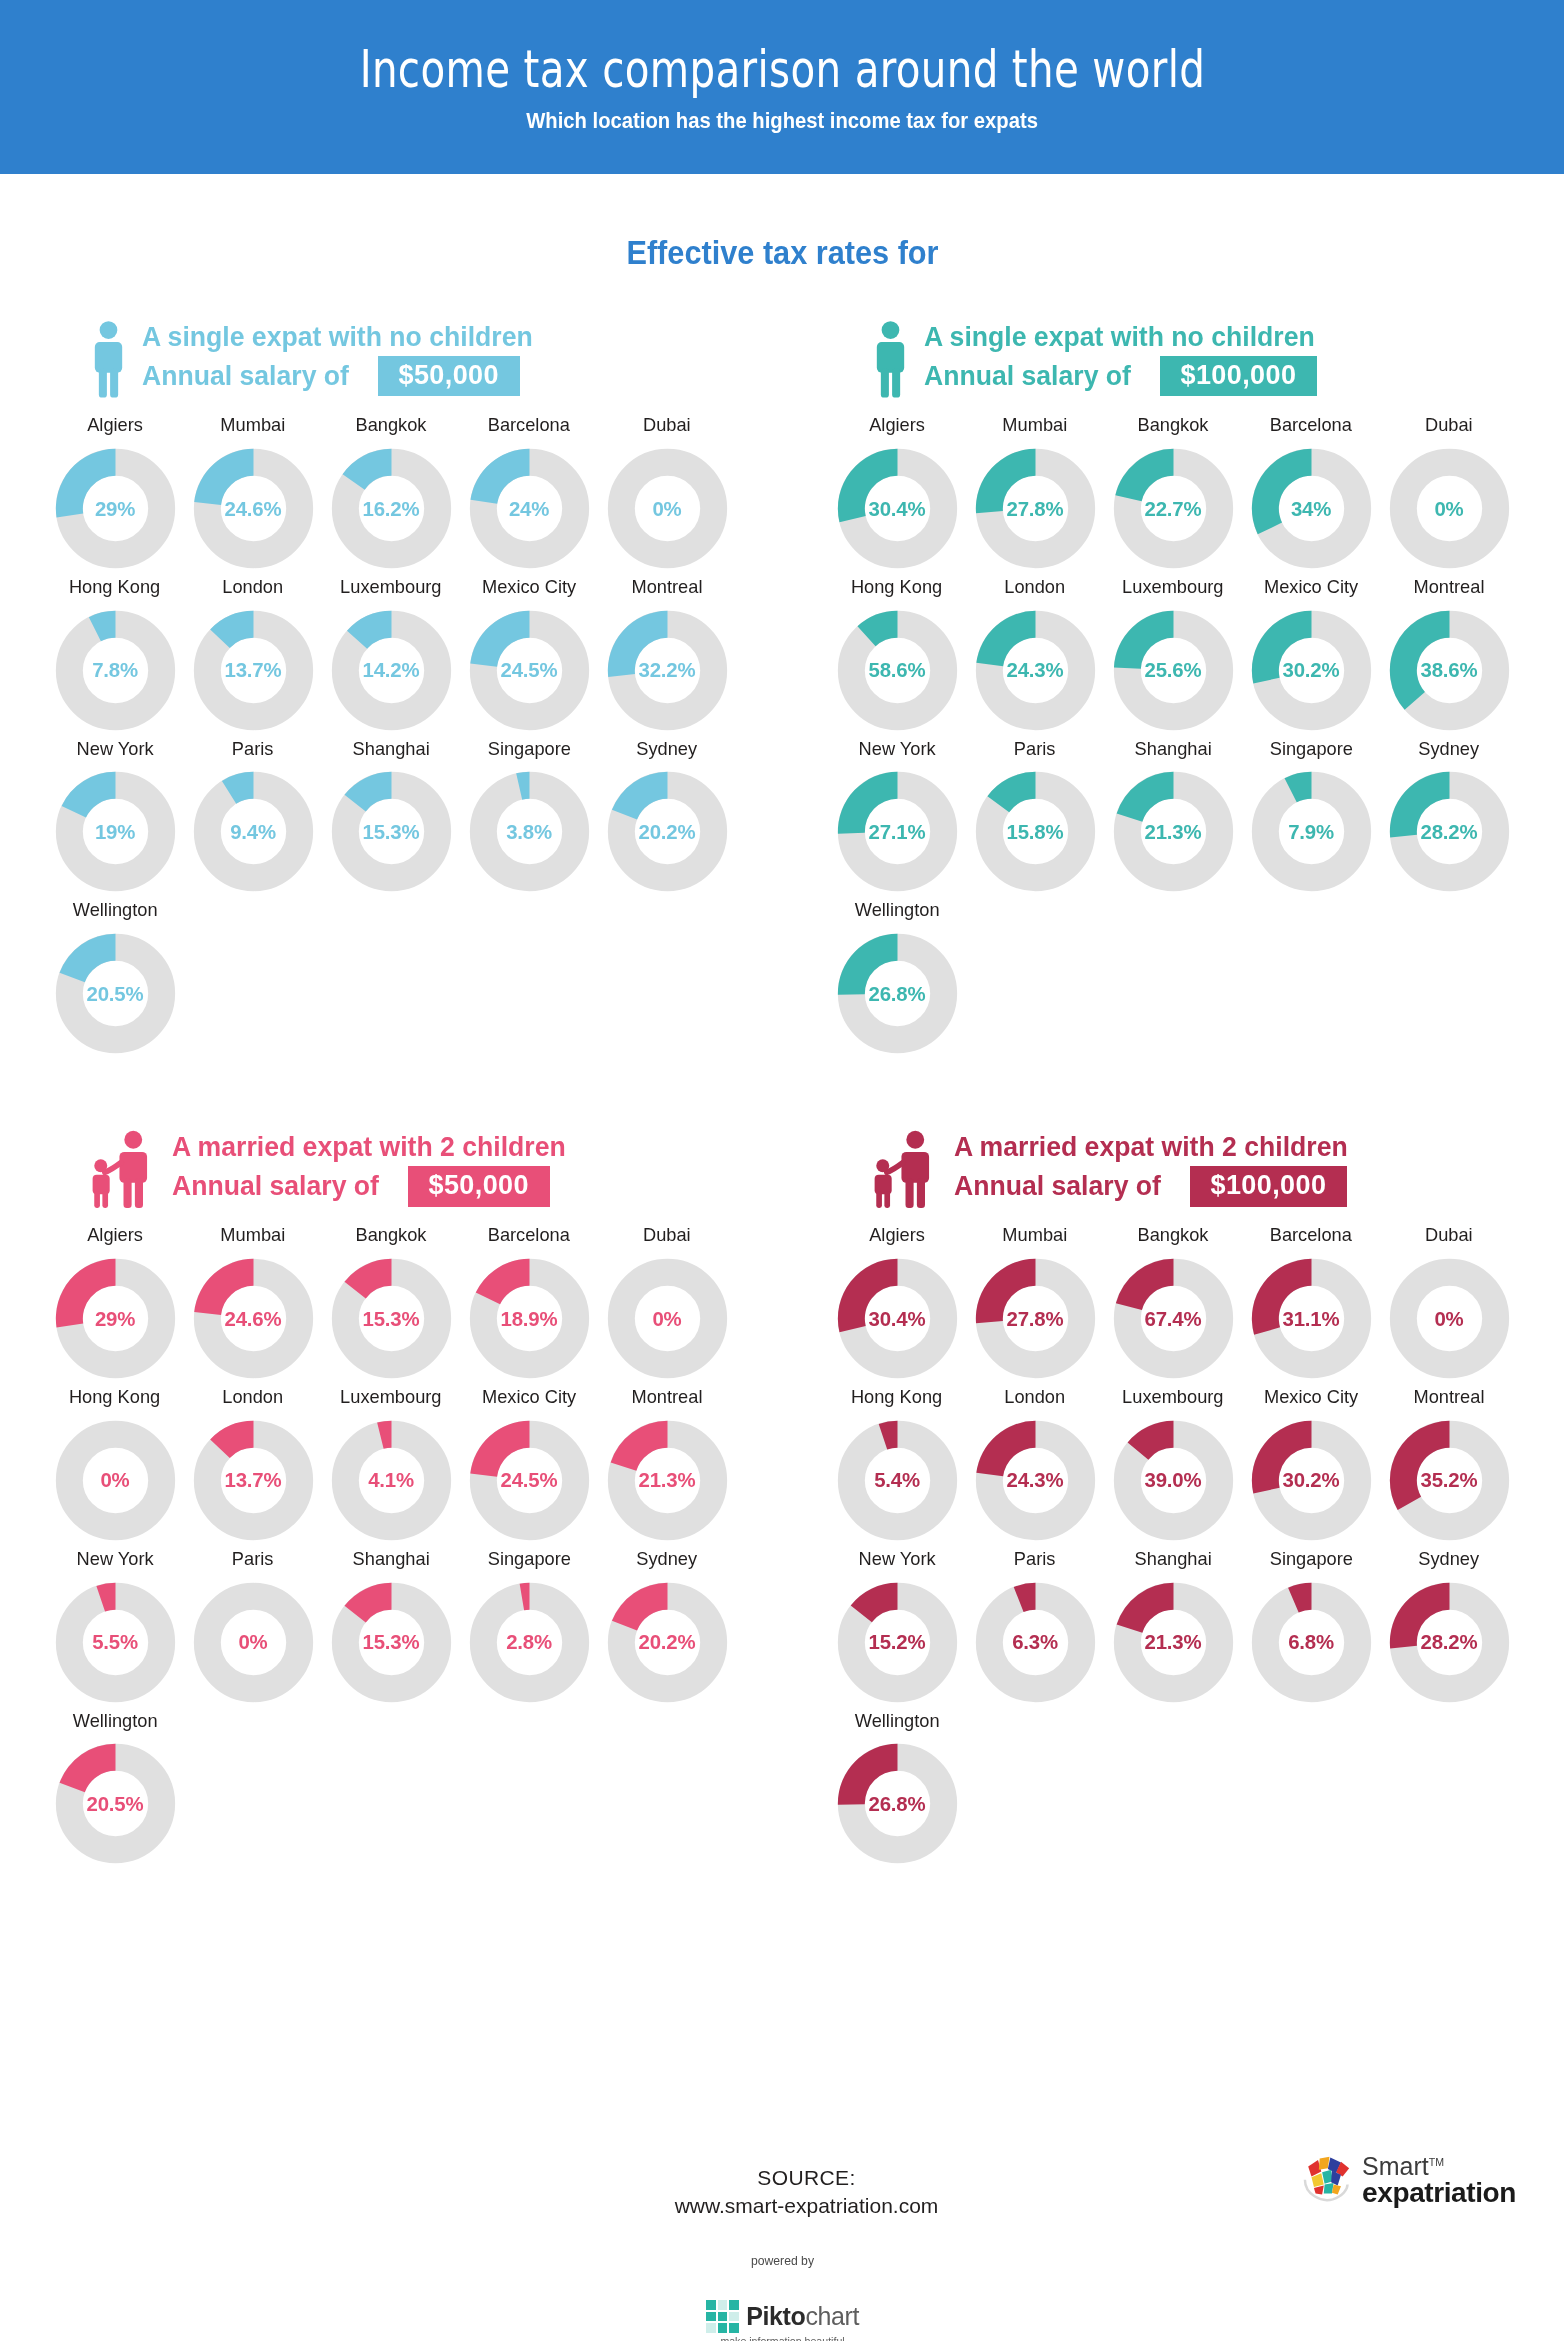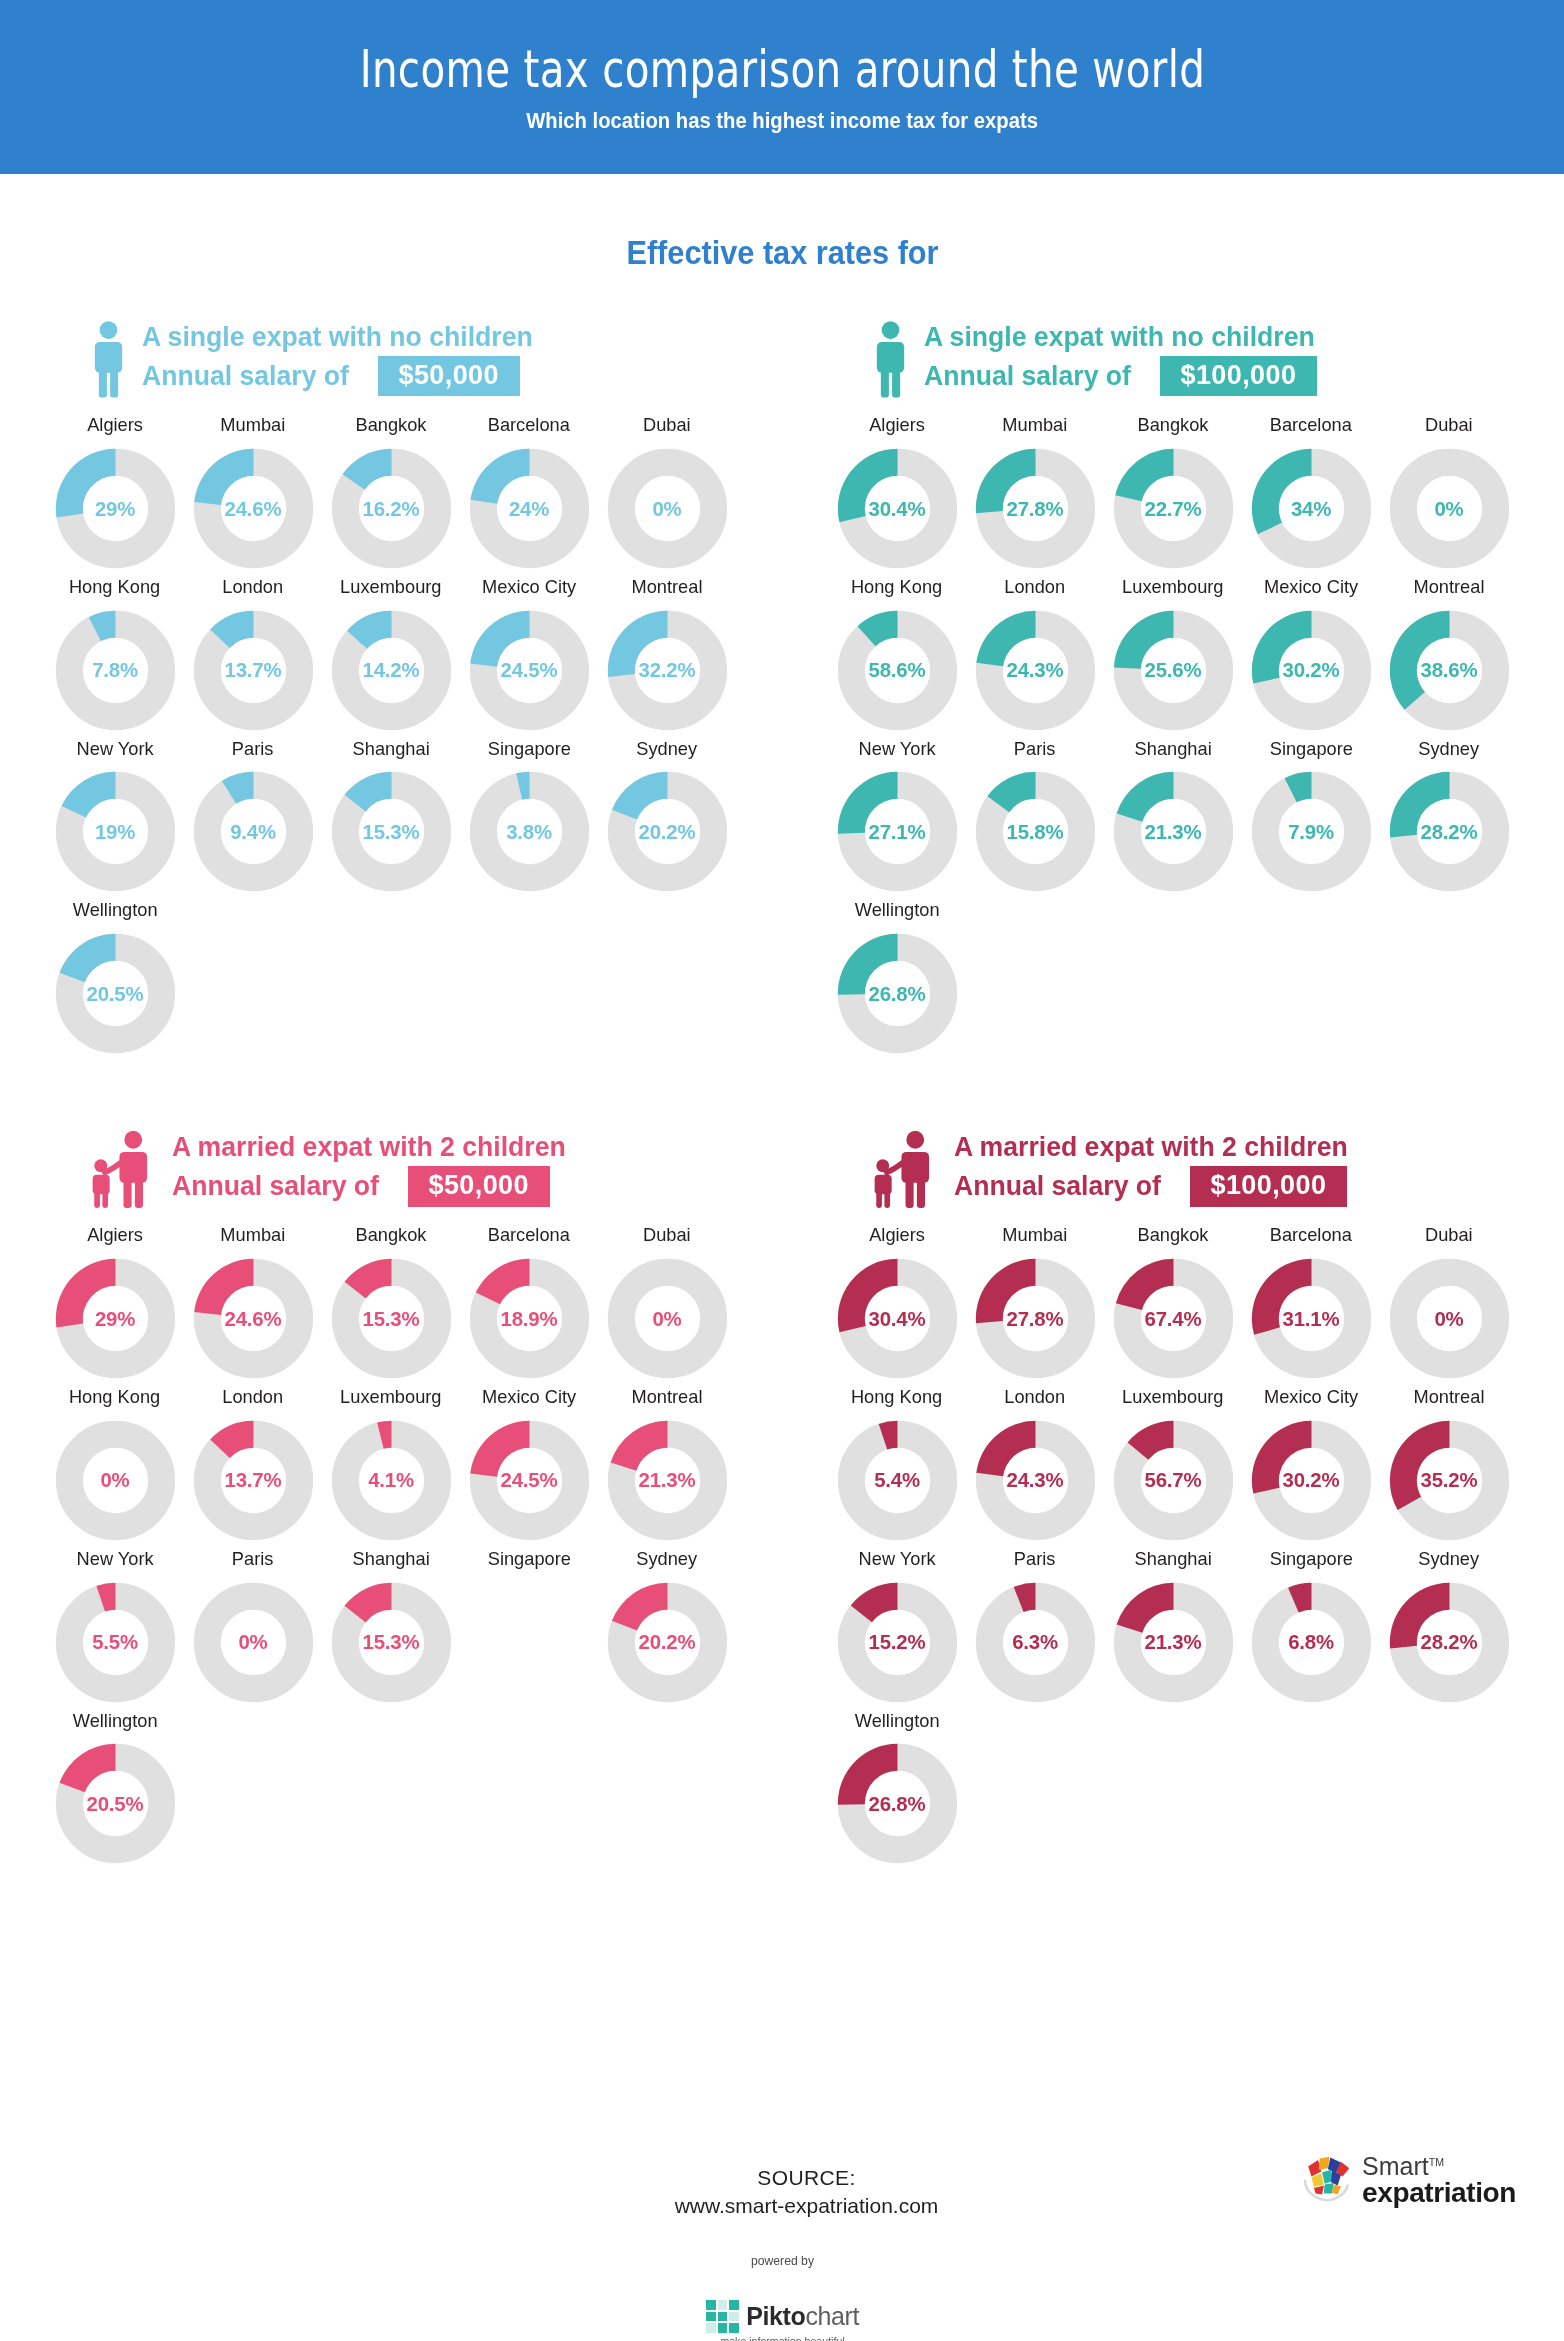--- a/index.html
+++ b/index.html
@@ -704,20 +704,27 @@
           <div class="donut-wrap">
             <svg viewBox="0 0 153 153">
               <circle cx="76.5" cy="76.5" r="56.5" fill="none" stroke="#e0e0e0" stroke-width="33"></circle>
               <path d="M76.5,3.5 A73,73 0 0,0 18.959530324697866,31.576794976920496 L44.970975520382396,51.884545192833144 A40,40 0 0,1 76.5,36.5 Z" fill="#e84f78"></path>
             </svg>
             <div class="donut-value" style="color:#e84f78">15.3%</div>
           </div>
         </div>
         <div class="donut-cell">
           <div class="donut-label">Singapore</div>
+          <div class="donut-wrap">
+            <svg viewBox="0 0 153 153">
+              <circle cx="76.5" cy="76.5" r="56.5" fill="none" stroke="#e0e0e0" stroke-width="33"></circle>
+              <path d="M76.5,3.5 A73,73 0 0,0 64.42639316729273,4.505361185368784 L69.8843250231741,37.05088284129796 A40,40 0 0,1 76.5,36.5 Z" fill="#e84f78"></path>
+            </svg>
+            <div class="donut-value" style="color:#e84f78">2.8%</div>
+          </div>
         </div>
         <div class="donut-cell">
           <div class="donut-label">Sydney</div>
           <div class="donut-wrap">
             <svg viewBox="0 0 153 153">
               <circle cx="76.5" cy="76.5" r="56.5" fill="none" stroke="#e0e0e0" stroke-width="33"></circle>
               <path d="M76.5,3.5 A73,73 0 0,0 8.495800827459988,49.958920615364775 L39.23742511093698,61.95694280293961 A40,40 0 0,1 76.5,36.5 Z" fill="#e84f78"></path>
             </svg>
             <div class="donut-value" style="color:#e84f78">20.2%</div>
           </div>
@@ -825,21 +832,21 @@
             <div class="donut-value" style="color:#b42e51">24.3%</div>
           </div>
         </div>
         <div class="donut-cell">
           <div class="donut-label">Luxembourg</div>
           <div class="donut-wrap">
             <svg viewBox="0 0 153 153">
               <circle cx="76.5" cy="76.5" r="56.5" fill="none" stroke="#e0e0e0" stroke-width="33"></circle>
               <path d="M76.5,3.5 A73,73 0 0,0 20.317558945451502,29.88955785285679 L45.715100792028224,50.9600317001955 A40,40 0 0,1 76.5,36.5 Z" fill="#b42e51"></path>
             </svg>
-            <div class="donut-value" style="color:#b42e51">56.7%</div>
+            <div class="donut-value" style="color:#b42e51">39.0%</div>
           </div>
         </div>
         <div class="donut-cell">
           <div class="donut-label">Mexico City</div>
           <div class="donut-wrap">
             <svg viewBox="0 0 153 153">
               <circle cx="76.5" cy="76.5" r="56.5" fill="none" stroke="#e0e0e0" stroke-width="33"></circle>
               <path d="M76.5,3.5 A73,73 0 0,0 5.280380552106109,92.52391355746698 L37.47555098745541,85.28022660683123 A40,40 0 0,1 76.5,36.5 Z" fill="#b42e51"></path>
             </svg>
             <div class="donut-value" style="color:#b42e51">30.2%</div>

